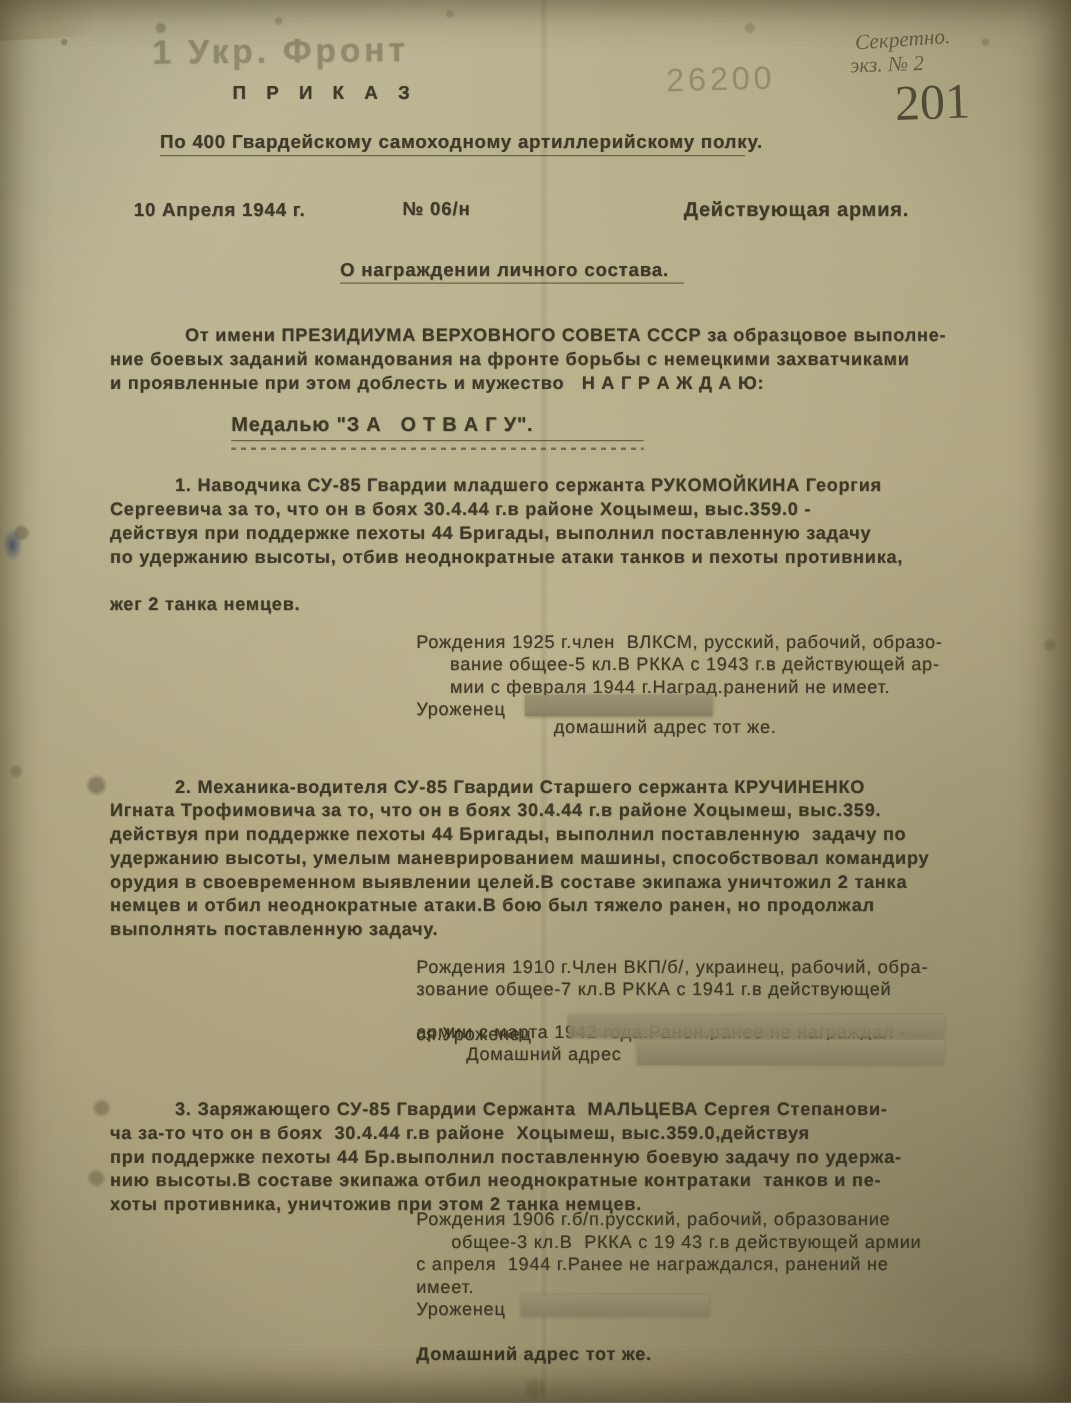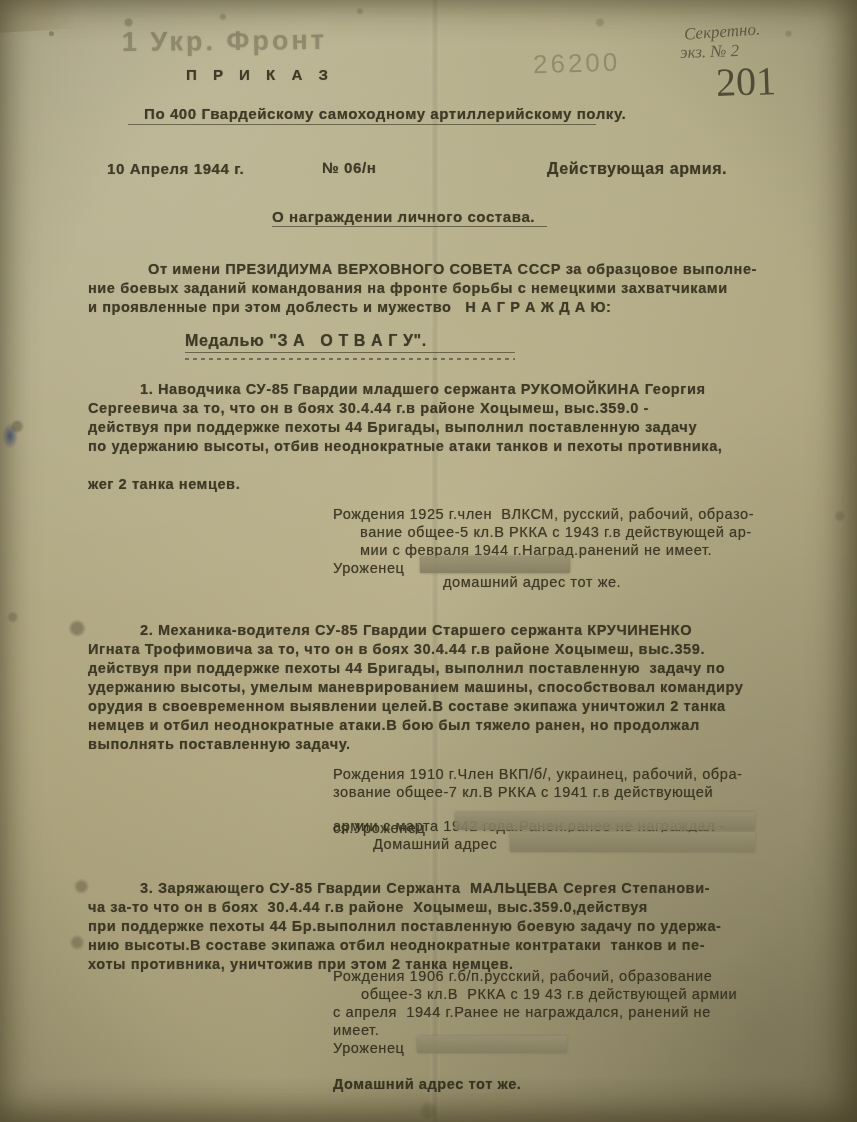--- a/index.html
+++ b/index.html
@@ -162,21 +162,21 @@
 
   <div class="stamp-front">1 Укр. Фронт</div>
   <div class="stamp-number">26200</div>
 
   <div class="hand hand-secret">Секретно.</div>
   <div class="hand hand-exz">экз. № 2</div>
   <div class="hand hand-201">201</div>
 
   <div class="t b" style="left:186px; top:66px; font-size:15px; letter-spacing:6px;">П Р И К А З</div>
 
-  <div class="t b" style="left:128px; top:105px; font-size:15px;margin-left:16px;">По 400 Гвардейскому самоходному артиллерийскому полку.</div>
+  <div class="t b" style="left:128px; top:105px; font-size:15px;">По 400 Гвардейскому самоходному артиллерийскому полку.</div>
   <div class="ul" style="left:128px; top:124px; width:468px;"></div>
 
   <div class="t b" style="left:107px; top:160px; font-size:15px;">10 Апреля 1944 г.</div>
   <div class="t b" style="left:322px; top:159px; font-size:15px;">№ 06/н</div>
   <div class="t b" style="left:547px; top:160px; font-size:16px;">Действующая армия.</div>
 
   <div class="t b" style="left:272px; top:208px; font-size:15px;">О награждении личного состава.</div>
   <div class="ul" style="left:272px; top:226px; width:275px;"></div>
 
   <div class="t b" style="left:148px; top:261px; font-size:14.5px;">От имени ПРЕЗИДИУМА ВЕРХОВНОГО СОВЕТА СССР за образцовое выполне-</div>

